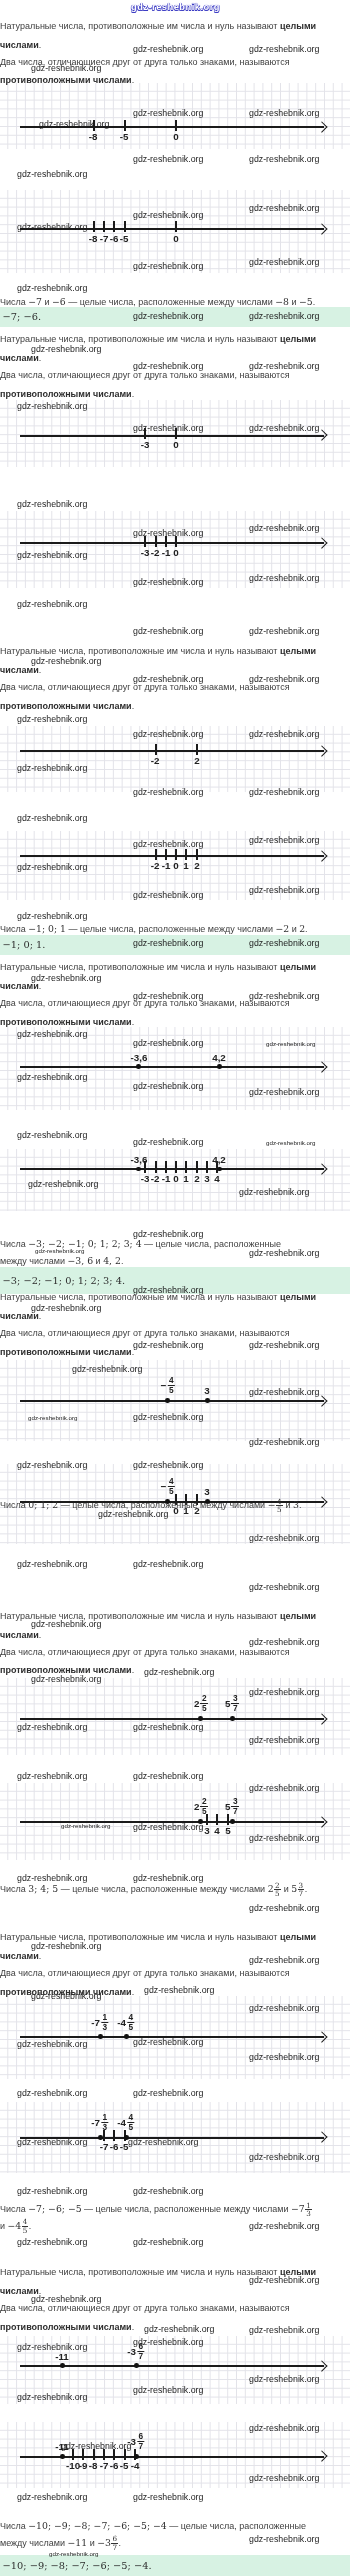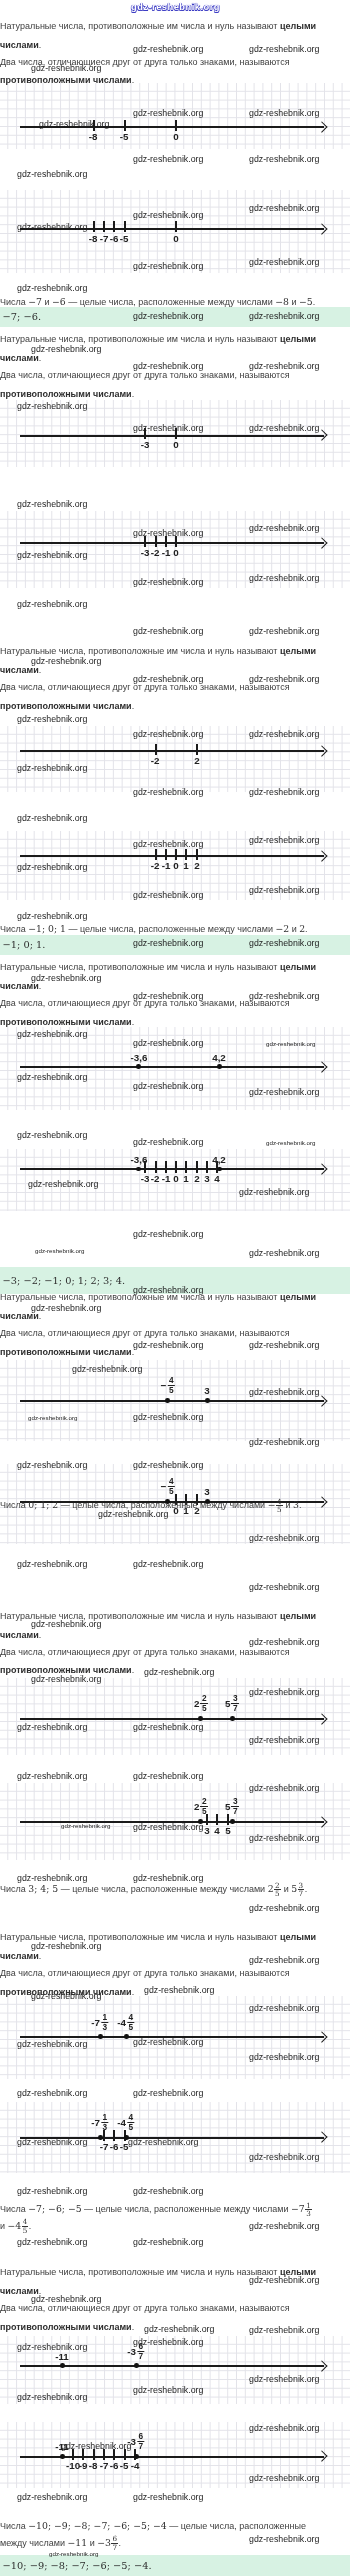--- a/index.html
+++ b/index.html
@@ -397,20 +397,21 @@
       <div class="nl-label" style="left: 124px; top: 39px;">-5</div>
       <div class="tick" style="left: 134px; top: 27px;"></div>
       <div class="nl-label" style="left: 135px; top: 39px;">-4</div>
       <div class="dot" style="left: 60px; top: 32px;"></div>
       <div class="nl-label" style="left: 62px; bottom: 36px;">-11</div>
       <div class="dot" style="left: 134px; top: 32px;"></div>
       <div class="nl-label" style="left: 136px; bottom: 36px;"><span class="fw">-3</span><span class="fr"><span class="fn">6</span><span class="fd">7</span></span></div>
     </div>
     <div class="concl" style="top: 294px; width: 351px;"><span>Числа </span><span class="math">−7</span><span> и </span><span class="math">−6</span><span> — целые числа, расположенные между числами </span><span class="math">−8</span><span> и </span><span class="math">−5</span><span>.</span></div>
     <div class="concl" style="top: 921px; width: 351px;"><span>Числа </span><span class="math">−1; 0; 1</span><span> — целые числа, расположенные между числами </span><span class="math">−2</span><span> и </span><span class="math">2</span><span>.</span></div>
+    <div class="concl" style="top: 1236px; width: 310px;"><span>Числа </span><span class="math">−3; −2; −1; 0; 1; 2; 3; 4</span><span> — целые числа, расположенные между числами </span><span class="math">−3, 6</span><span> и </span><span class="math">4, 2</span><span>.</span></div>
     <div class="concl" style="top: 1497px; width: 315px;"><span>Числа </span><span class="math">0; 1; 2</span><span> — целые числа, расположенные между числами </span><span class="iw">−</span><span class="ifr"><span class="fn">4</span><span class="fd">5</span></span><span> и </span><span class="math">3</span><span>.</span></div>
     <div class="concl" style="top: 1881px; width: 351px;"><span>Числа </span><span class="math">3; 4; 5</span><span> — целые числа, расположенные между числами </span><span class="iw">2</span><span class="ifr"><span class="fn">2</span><span class="fd">5</span></span><span> и </span><span class="iw">5</span><span class="ifr"><span class="fn">3</span><span class="fd">7</span></span><span>.</span></div>
     <div class="concl" style="top: 2201px; width: 316px;"><span>Числа </span><span class="math">−7; −6; −5</span><span> — целые числа, расположенные между числами </span><span class="iw">−7</span><span class="ifr"><span class="fn">1</span><span class="fd">3</span></span><span> и </span><span class="iw">−4</span><span class="ifr"><span class="fn">4</span><span class="fd">5</span></span><span>.</span></div>
     <div class="concl" style="top: 2518px; width: 328px;"><span>Числа </span><span class="math">−10; −9; −8; −7; −6; −5; −4</span><span> — целые числа, расположенные между числами </span><span class="math">−11</span><span> и </span><span class="iw">−3</span><span class="ifr"><span class="fn">6</span><span class="fd">7</span></span><span>.</span></div>
     <div class="green" style="top: 307px; height: 19.6px;">
       <span class="ans">−7; −6.</span>
     </div>
     <div class="green" style="top: 935px; height: 19.6px;">
       <span class="ans">−1; 0; 1.</span>
     </div>

